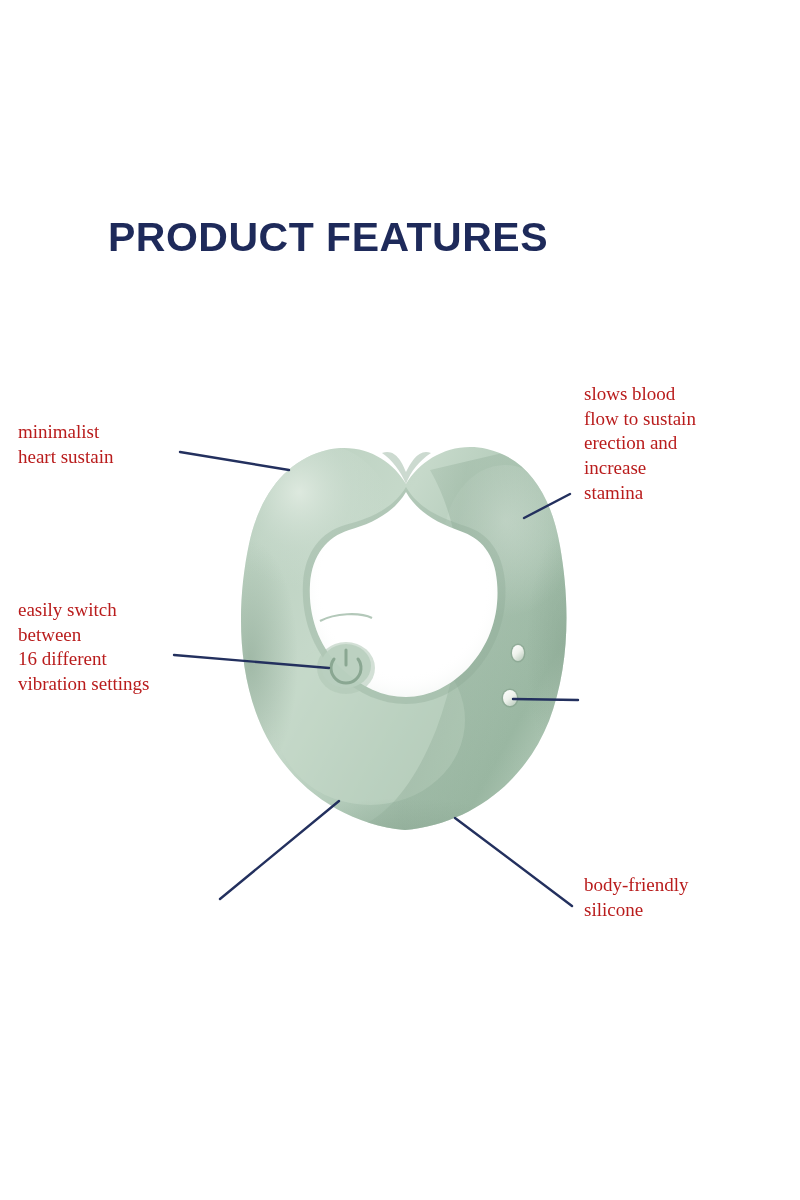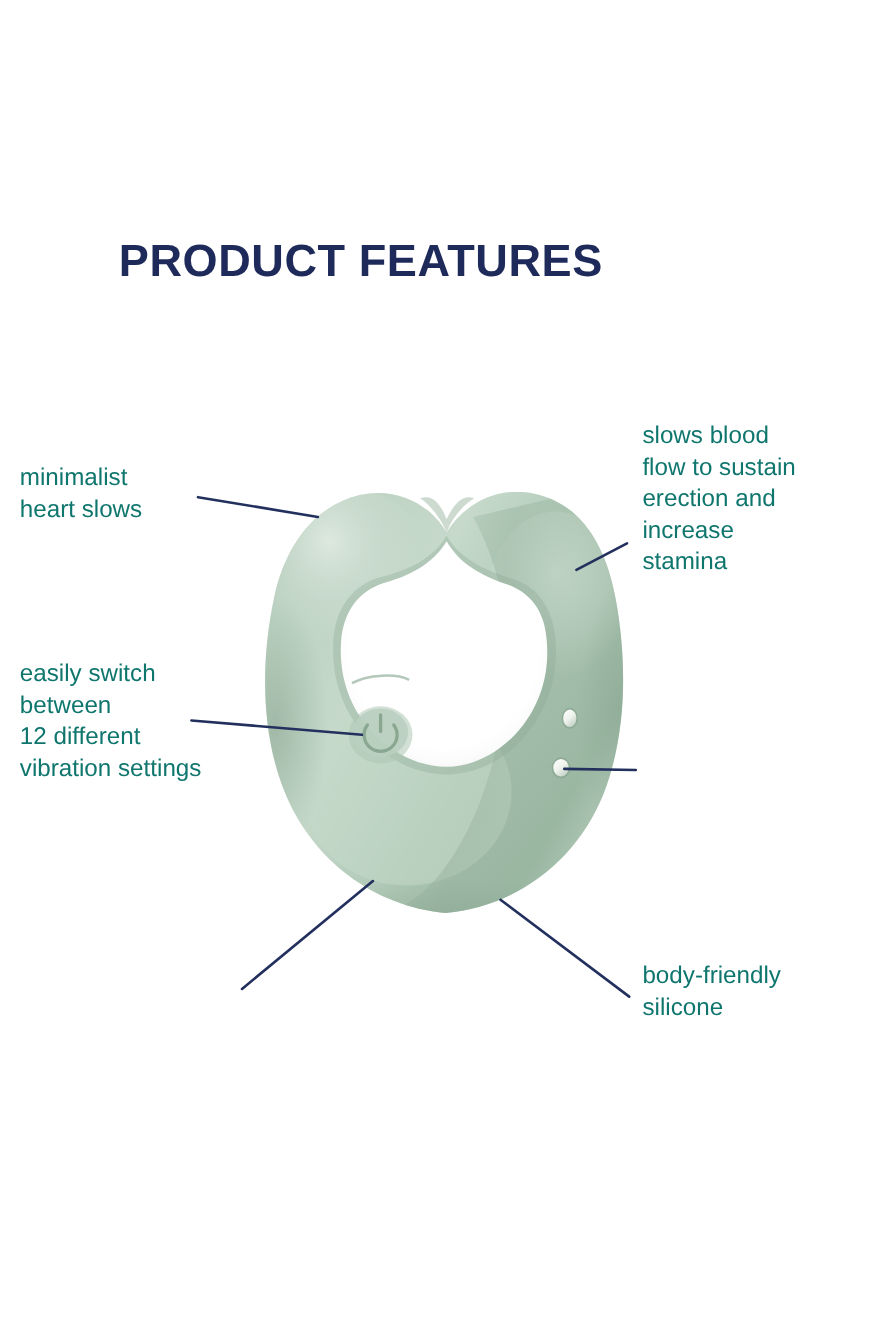--- a/index.html
+++ b/index.html
@@ -30,24 +30,24 @@
     font-size: 41px;
     font-weight: bold;
     letter-spacing: 0.5px;
     color: #1e2a5a;
     font-family: "Liberation Sans", sans-serif;
   }
 
   
   .label {
     position: absolute;
-    color: #0f766e;
-    font-size: 22px;
+    color: #b91c1c;
+    font-size: 19px;
     line-height: 1.30;
-    font-family: Liberation Sans, sans-serif;
+    font-family: Liberation Serif, serif;
     white-space: pre-line;
     font-weight: 400;
   }
   .label.right-block { text-align: left; }
 
   #label-minimalist    { left: 18px;  top: 420px; }
   #label-easily-switch { left: 18px;  top: 598px; }
   #label-two-in-one    { left: 18px;  top: 843px; }
   #label-slows-blood   { left: 584px; top: 382px; }
   #label-magnetic      { left: 588px; top: 650px; }
@@ -210,25 +210,25 @@
 
     <line class="leader" x1="180" y1="452" x2="289" y2="470"></line>
     <line class="leader" x1="174" y1="655" x2="329" y2="668"></line>
     <line class="leader" x1="220" y1="899" x2="339" y2="801"></line>
     <line class="leader" x1="524" y1="518" x2="570" y2="494"></line>
     <line class="leader" x1="513" y1="699" x2="578" y2="700"></line>
     <line class="leader" x1="455" y1="818" x2="572" y2="906"></line>
   </svg>
 
   <div class="label" id="label-minimalist">minimalist
-heart slows</div>
+heart sustain</div>
 
   <div class="label" id="label-easily-switch">easily switch
 between
-12 different
+16 different
 vibration settings</div>
 
 
   <div class="label right-block" id="label-slows-blood">slows blood
 flow to sustain
 erection and
 increase
 stamina</div>
 
 

